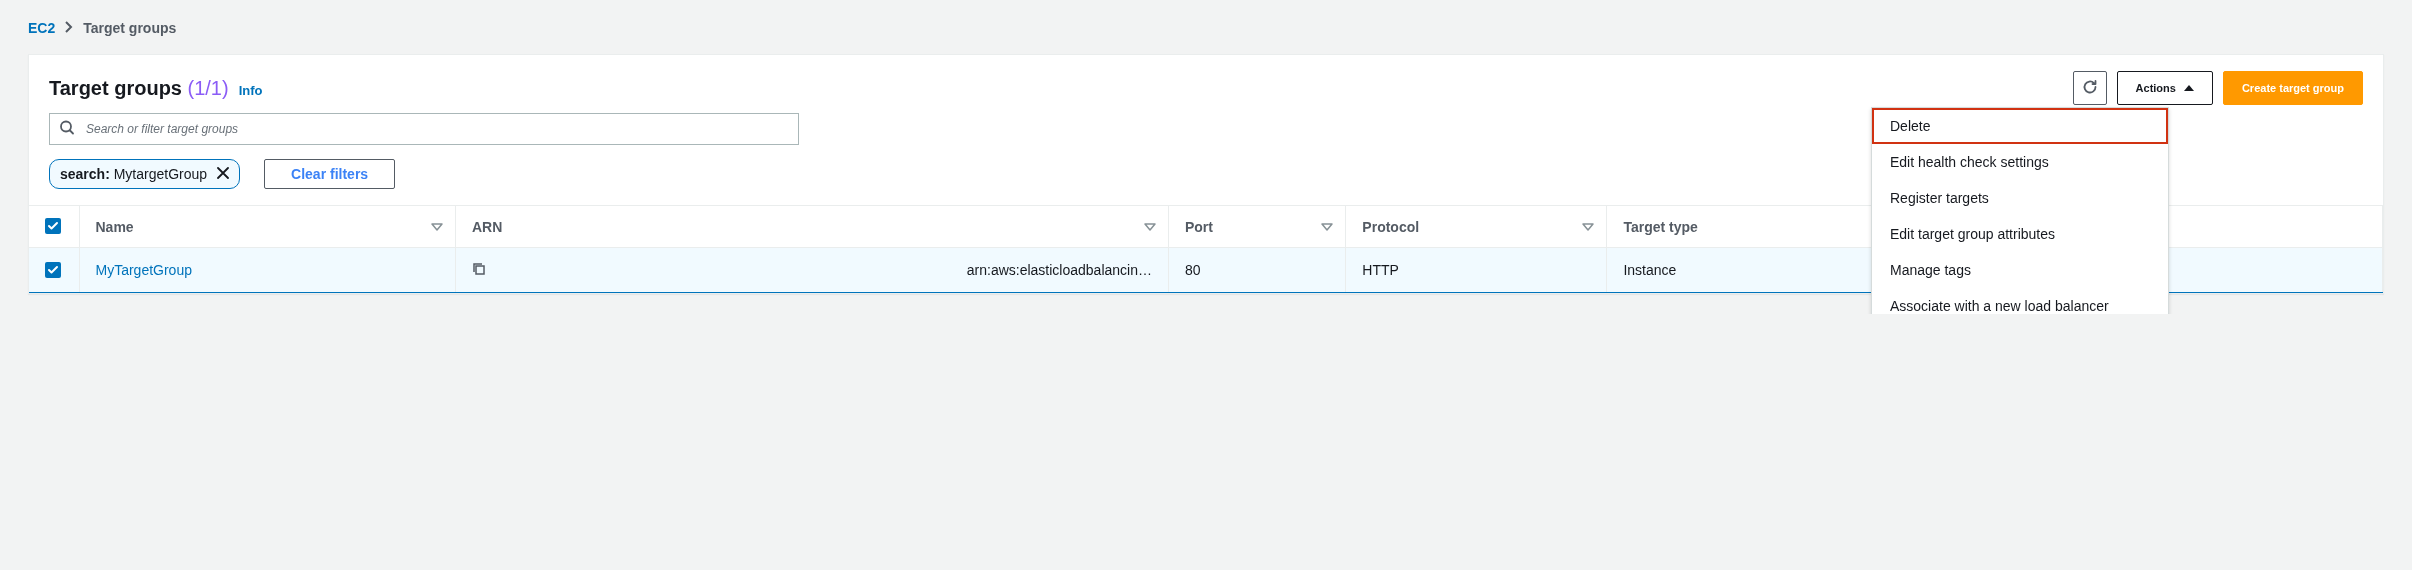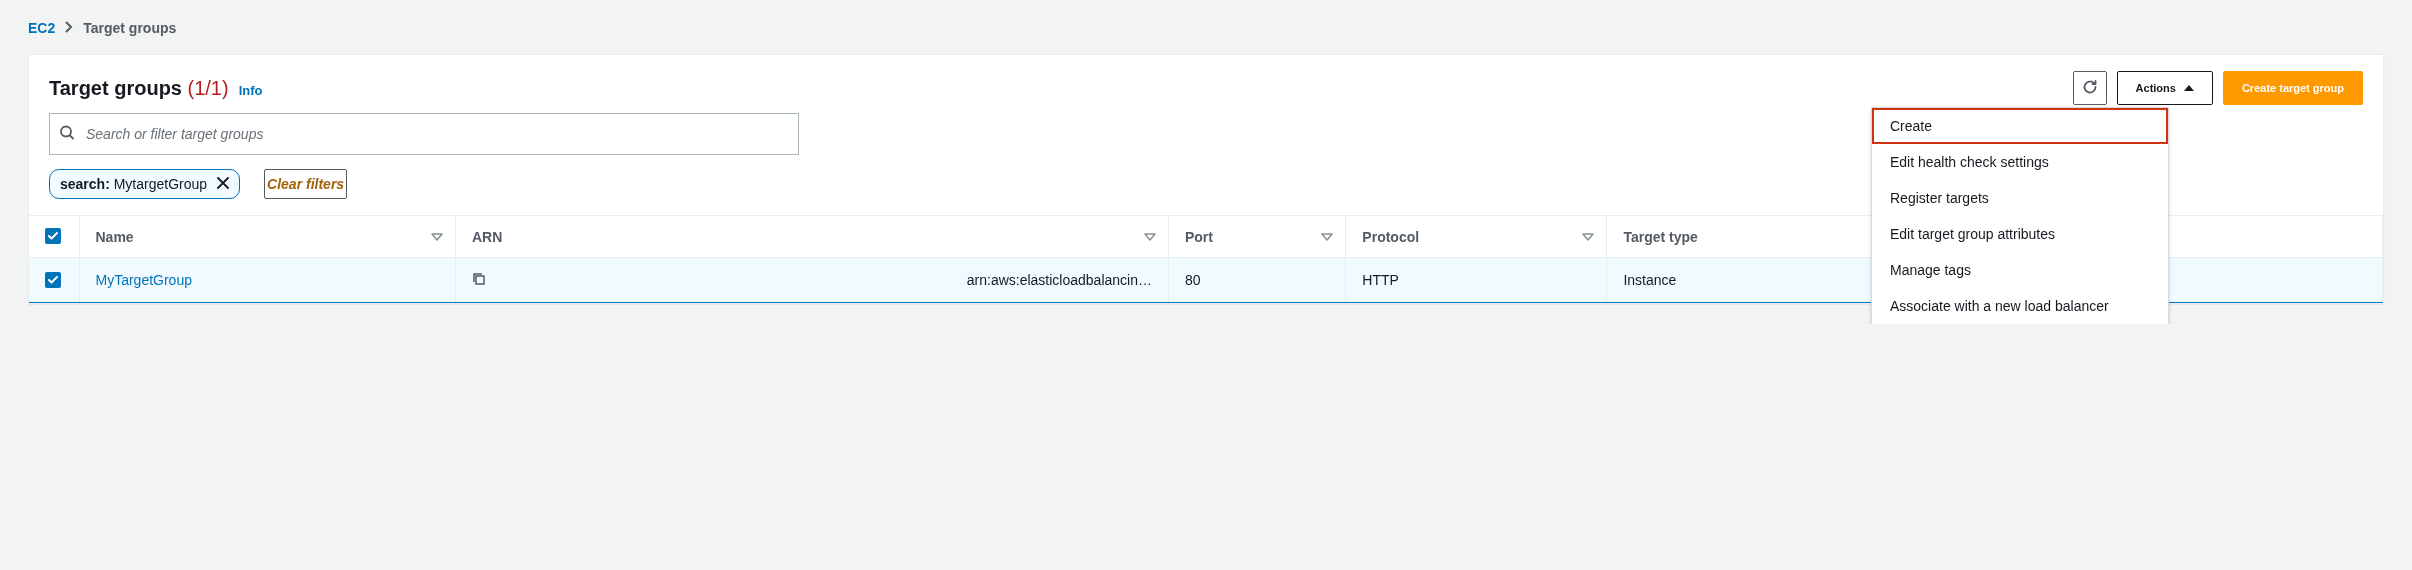--- a/index.html
+++ b/index.html
@@ -52,21 +52,21 @@
       display: flex;
       align-items: baseline;
       gap: 10px;
     }
     .title {
       font-size: 20px;
       font-weight: 700;
     }
     .title-count {
       font-weight: 400;
-      color: #b91c1c;
+      color: #8b5cf6;
     }
     .info-link {
       color: #0073bb;
       font-size: 13px;
       font-weight: 700;
       text-decoration: none;
     }
     .actions-bar {
       display: flex;
       gap: 10px;
@@ -103,24 +103,24 @@
     .search-row {
       padding: 0 20px 14px 20px;
     }
     .search-box {
       position: relative;
       width: 750px;
       max-width: 100%;
     }
     .search-box input {
       width: 100%;
-      height: 42px;
+      height: 32px;
       padding: 0 12px 0 36px;
       border: 1px solid #aab7b8;
-      font-size: 14px;
+      font-size: 12px;
       color: #16191f;
     }
     .search-box input::placeholder {
       font-style: italic;
       color: #687078;
     }
     .search-icon {
       position: absolute;
       left: 10px;
       top: 50%;
@@ -144,27 +144,26 @@
       color: #16191f;
       border-radius: 10px;
     }
     .filter-chip .chip-close {
       cursor: pointer;
       color: #16191f;
     }
     .clear-filters {
       border: 1px solid #545b64;
       background: #fff;
-      padding: 6px 2px;
-      font-size: 14px;
-      font-weight: 700;
-      color: #a16207;
+      padding: 6px 26px;
+      font-size: 14px;
+      font-weight: 700;
+      color: #3b82f6;
       cursor: pointer;
       border-radius: 2px;
-      font-style: italic;
     }
     table.tg-table {
       width: 100%;
       border-collapse: collapse;
     }
     table.tg-table th, table.tg-table td {
       text-align: left;
       padding: 12px 16px;
       border-bottom: 1px solid #eaeded;
       border-right: 1px solid #eaeded;
@@ -287,21 +286,21 @@
           </span>
         </button>
         <button class="btn btn-active">
           <span>Actions</span>
           <span class="caret-up"></span>
         </button>
         <button class="btn btn-primary">Create target group</button>
       </div>
 
       <div class="dropdown-menu">
-        <div class="dropdown-item highlighted">Create</div>
+        <div class="dropdown-item highlighted">Delete</div>
         <div class="dropdown-item">Edit health check settings</div>
         <div class="dropdown-item">Register targets</div>
         <div class="dropdown-item">Edit target group attributes</div>
         <div class="dropdown-item">Manage tags</div>
         <div class="dropdown-item">Associate with a new load balancer</div>
         <div class="dropdown-item">Associate with an existing load balancer</div>
       </div>
     </div>
 
     <div class="search-row">

